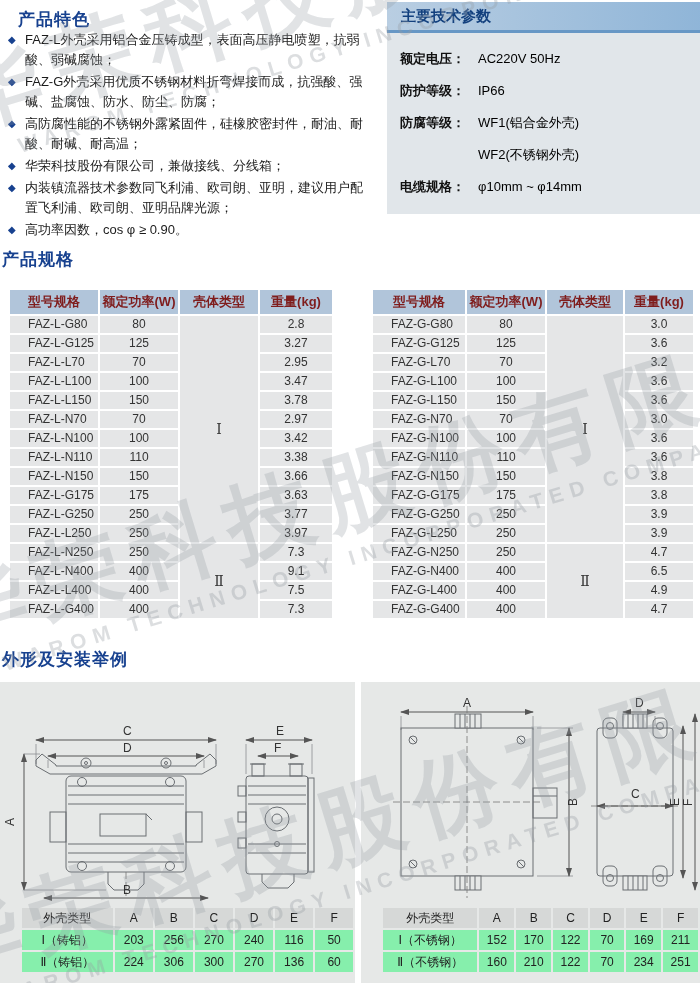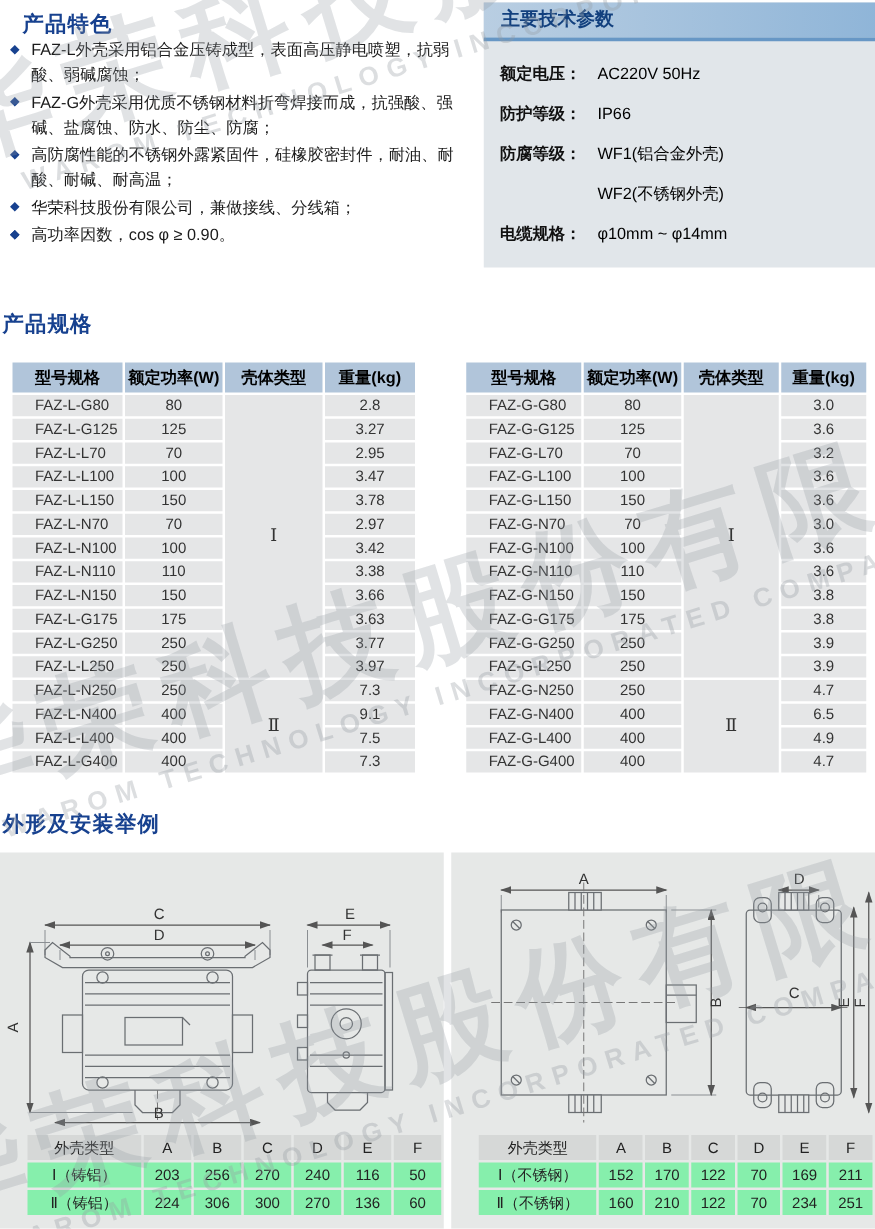--- a/index.html
+++ b/index.html
@@ -14,21 +14,21 @@
   
   .tech{position:absolute;left:387px;top:2px;width:316px;height:212px;background:#e1e6ea;}
   .tech-bar{height:28px;line-height:28px;background:linear-gradient(90deg,#b9cee2,#8fb5d8);
             border-bottom:3px solid #6797c5;padding-left:14px;font-size:15px;font-weight:bold;color:#12407e;}
   .tech-body{padding:16px 10px 0 13px;}
   .tech-row{display:flex;margin-bottom:13px;font-size:13px;line-height:19px;}
   .tech-row .tl{width:78px;font-weight:bold;color:#111;flex:none;}
   .tech-row .tv{color:#000000;}
   
   table.spec{position:absolute;border-collapse:separate;border-spacing:2px;}
-  table.spec th{background:#b1c5da;color:#000000;font-size:13px;font-weight:bold;height:24px;padding:0;}
+  table.spec th{background:#b1c5da;color:#7f1d1d;font-size:13px;font-weight:bold;height:24px;padding:0;}
   table.spec td{background:#e5e6e7;color:#333;font-size:12px;height:17px;line-height:17px;padding:0;text-align:center;}
   table.spec td.m{text-align:left;padding-left:18px;}
   table.spec td.shell{font-family:"Liberation Serif","DejaVu Serif",serif;font-size:14px;}
   #spec-left{left:8px;top:288px;}
   #spec-right{left:371px;top:288px;}
   
   .panel{position:absolute;top:682px;height:301px;background:#e6e8e7;}
   #panel-alu{left:0;width:355px;}
   #panel-steel{left:361px;width:339px;}
   .panel svg{position:absolute;left:0;top:4px;}
@@ -53,21 +53,21 @@
 </head>
 <body>
 
 <div class="sec-title" style="left:18px;top:8px;font-family:Liberation Mono, monospace;">产品特色</div>
 <div class="features">
   <ul>
     <li><span class="blt">◆</span><span>FAZ-L外壳采用铝合金压铸成型，表面高压静电喷塑，抗弱酸、弱碱腐蚀；</span></li>
     <li><span class="blt">◆</span><span>FAZ-G外壳采用优质不锈钢材料折弯焊接而成，抗强酸、强碱、盐腐蚀、防水、防尘、防腐；</span></li>
     <li><span class="blt">◆</span><span>高防腐性能的不锈钢外露紧固件，硅橡胶密封件，耐油、耐酸、耐碱、耐高温；</span></li>
     <li><span class="blt">◆</span><span>华荣科技股份有限公司，兼做接线、分线箱；</span></li>
-    <li><span class="blt">◆</span></li>
+    <li><span class="blt">◆</span><span>内装镇流器技术参数同飞利浦、欧司朗、亚明，建议用户配置飞利浦、欧司朗、亚明品牌光源；</span></li>
     <li><span class="blt">◆</span><span>高功率因数，cos φ ≥ 0.90。</span></li>
   </ul>
 </div>
 
 <div class="tech">
   <div class="tech-bar">主要技术参数</div>
   <div class="tech-body">
     <div class="tech-row">
         <span class="tl">额定电压：</span>
         <span class="tv">AC220V  50Hz</span>

